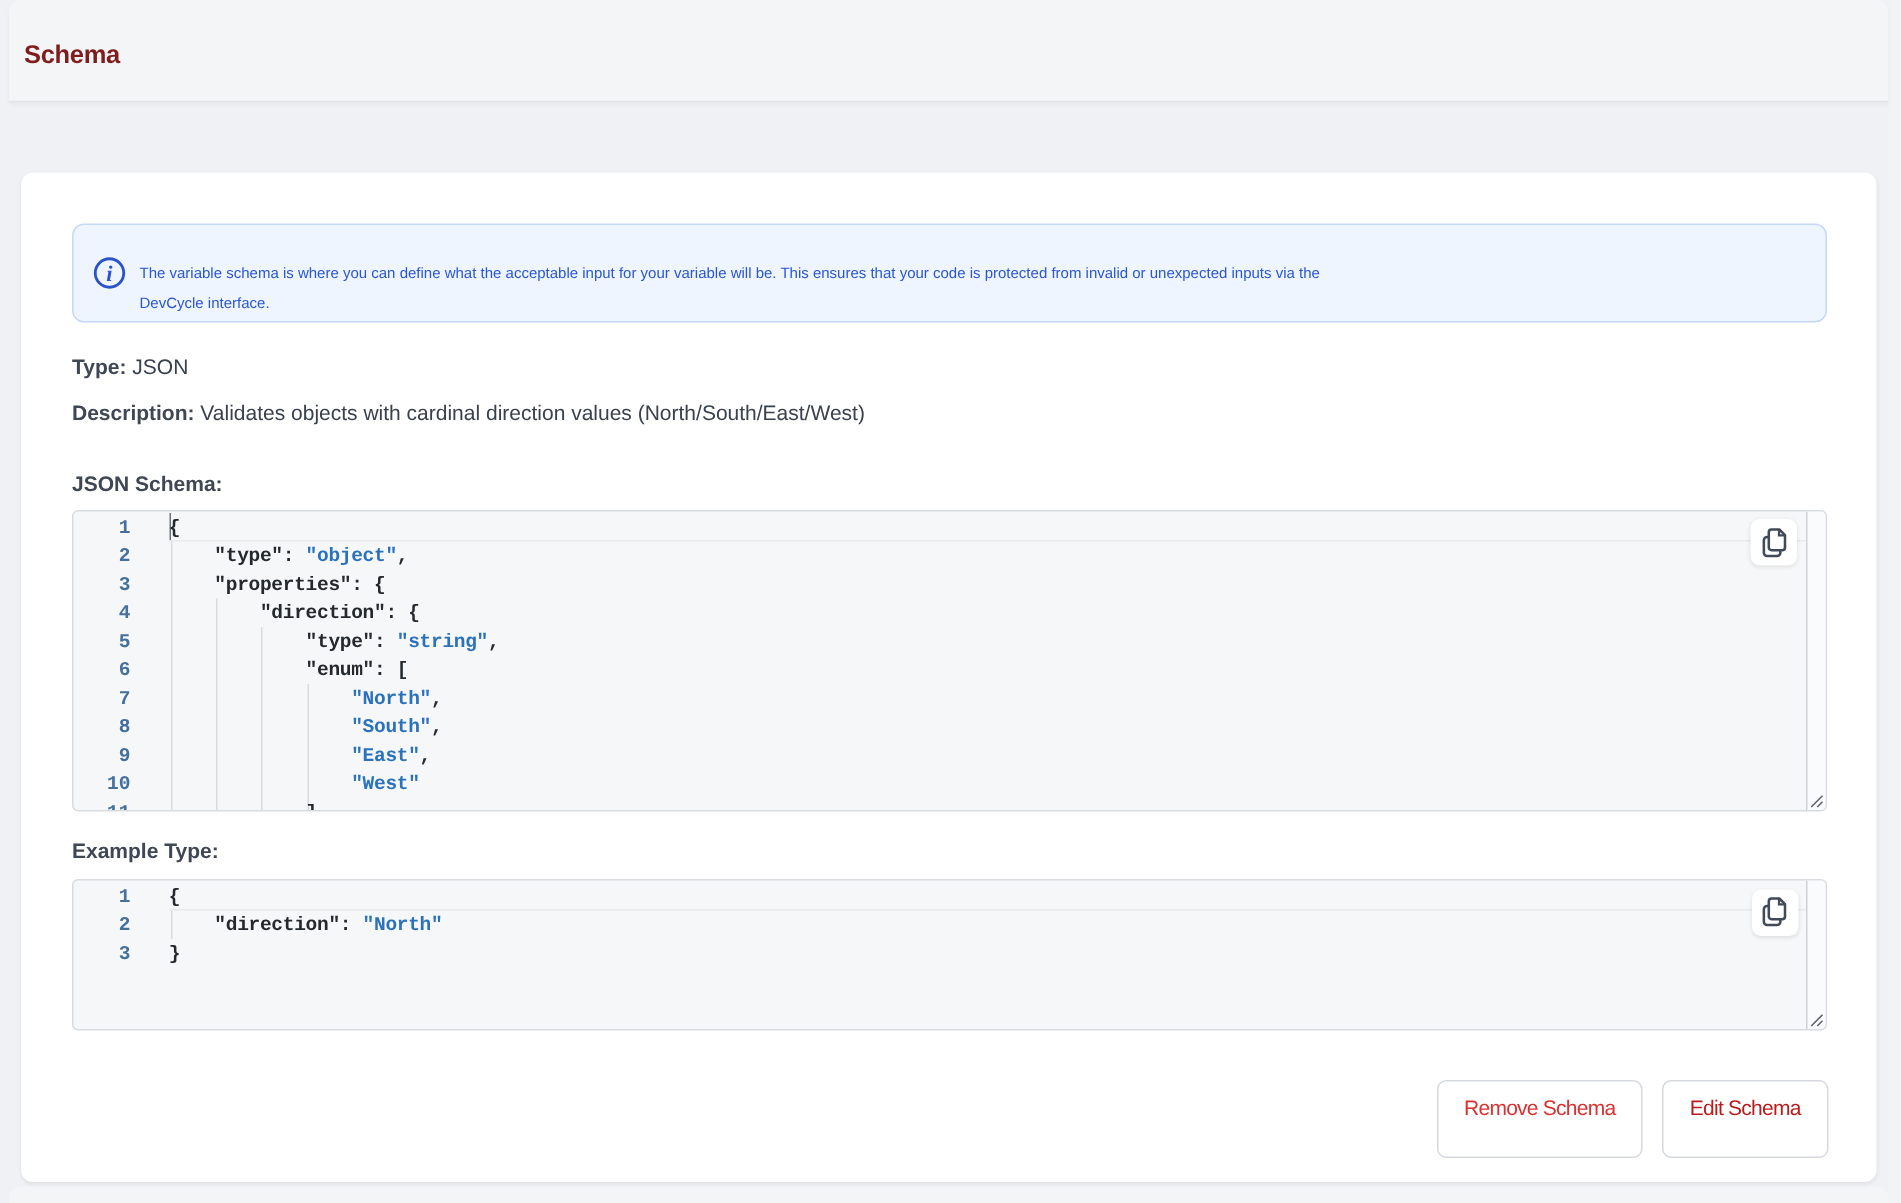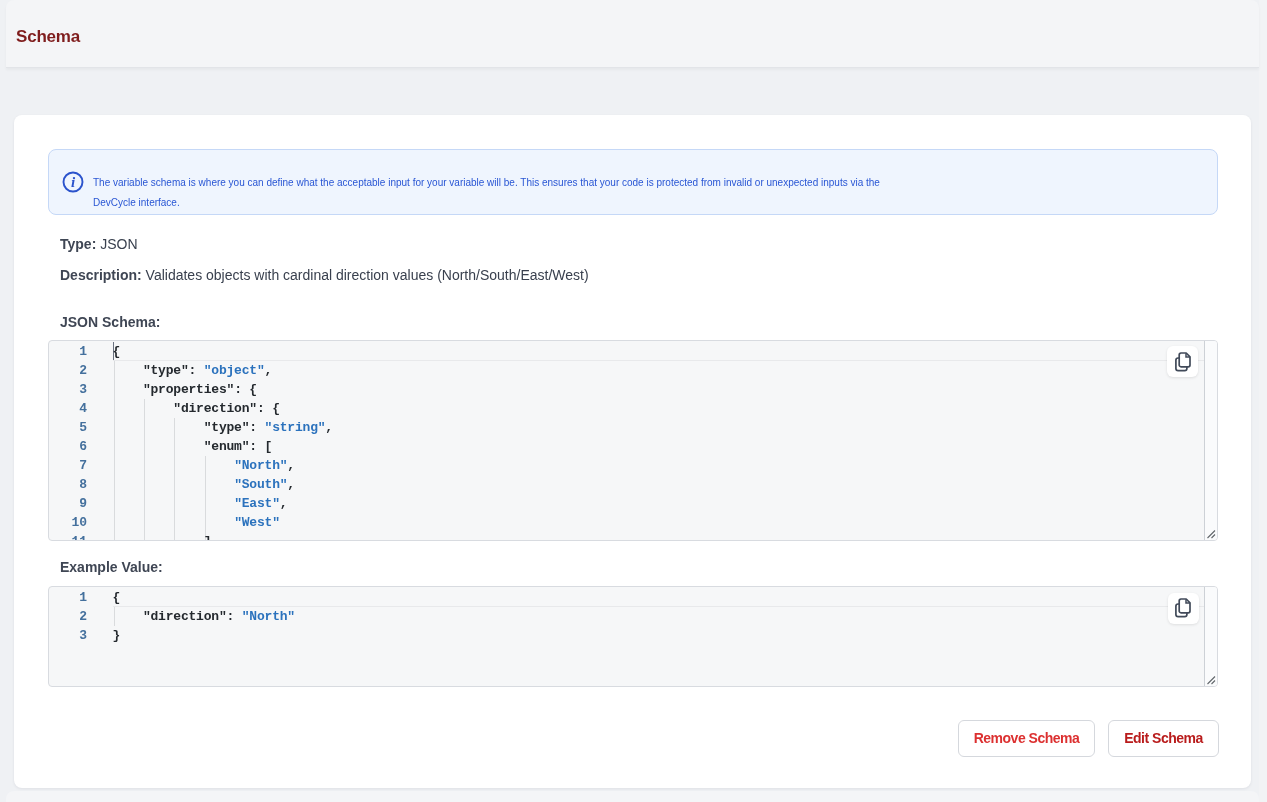--- a/index.html
+++ b/index.html
@@ -6,52 +6,52 @@
 html,body { width:1267px; height:802px; overflow:hidden; }
 body { background:#eff1f4; font-family:"Liberation Sans", sans-serif; position:relative; }
 .abs { position:absolute; }
 .header { left:6px; top:0; width:1253px; height:68px; background:#f4f5f7; border-bottom:1px solid #e2e4e8; box-shadow:0 2px 3px rgba(0,0,0,.04); border-radius:8px 8px 0 0; }
 .hdr-title { left:16px; top:27px; font-size:17px; font-weight:bold; letter-spacing:-0.2px; color:#7f1d1d; }
 .footer { left:6px; top:791px; width:1253px; height:11px; background:#f4f5f7; border-radius:8px 8px 0 0; }
 .card { left:14px; top:115px; width:1237px; height:673px; background:#fff; border-radius:8px; box-shadow:0 1px 3px rgba(20,30,50,.08); }
 .alert { left:48px; top:149px; width:1170px; height:66px; background:#eff5fe; border:1px solid #c5d8f7; border-radius:8px; }
 .alert-text { left:93px; top:162px; width:1120px; font-size:10px; line-height:20px; color:#2956d4;margin-top:11px; }
 .row { font-size:14px; color:#39404e; }
-.lbl { font-weight:bold; color:#3f4654;margin-left:12px; }
+.lbl { font-weight:bold; color:#3f4654; }
 .editor { background:#f6f7f8; border:1px solid #d8dbe0; border-radius:4px; overflow:hidden; }
 .ed-strip { position:absolute; top:0; bottom:0; left:1155px; width:14px; background:#fafbfc; border-left:1px solid #cdd1d6; }
 .gutter { position:absolute; left:0; top:0; width:38px;  font-family:"Liberation Mono", monospace; font-size:13px; line-height:19px; color:#44709d; font-weight:bold; text-align:right; white-space:pre; }
 .code { position:absolute; left:63.5px; top:0; font-family:"Liberation Mono", monospace; font-size:13px; font-weight:bold; line-height:19px; letter-spacing:-0.2px; color:#24292e; white-space:pre; }
 .code .s { color:#2b72bd; }
 .guide { position:absolute; width:1px; background:#d9dbdd; }
 .hline { position:absolute; height:1px; background:#e8e9eb; }
 .caret { position:absolute; width:1px; background:#6b7280; }
 .copybtn { position:absolute; width:31px; height:31px; background:#fff; border-radius:6px; box-shadow:0 1px 3px rgba(0,0,0,.10); }
 .grip { position:absolute; right:1px; bottom:1px; }
-.btn { position:absolute; top:720px; height:37px; background:#fff; border:1px solid #d5d8dd; border-radius:6px; font-size:14px; font-weight:bold; letter-spacing:-0.5px; text-align:center; line-height:34px; }
+.btn { position:absolute; top:720px; height:52px; background:#fff; border:1px solid #d5d8dd; border-radius:6px; font-size:14px; font-weight:normal; letter-spacing:-0.5px; text-align:center; line-height:34px; }
 </style>
 </head>
 <body>
 <div class="abs" style="left:1259px; top:0; width:8px; height:802px; background:#f2f3f5;"></div>
 <div class="abs header"></div>
 <div class="abs hdr-title">Schema</div>
 <div class="abs footer"></div>
 <div class="abs card"></div>
 
 <div class="abs alert"></div>
 <svg class="abs" style="left:62px; top:171px;" width="22" height="22" viewBox="0 0 22 22">
   <circle cx="11" cy="11" r="9.5" fill="none" stroke="#2b53cc" stroke-width="1.9"></circle>
   <text x="11" y="16.2" text-anchor="middle" font-family="Liberation Serif" font-style="italic" font-weight="bold" font-size="15" fill="#2b53cc">i</text>
 </svg>
 <div class="abs alert-text">The variable schema is where you can define what the acceptable input for your variable will be. This ensures that your code is protected from invalid or unexpected inputs via the<br>DevCycle interface.</div>
 
 <div class="abs row" style="left:48px; top:236px;"><span class="lbl">Type:</span>&nbsp;JSON</div>
 <div class="abs row" style="left:48px; top:267px;"><span class="lbl">Description:</span>&nbsp;Validates objects with cardinal direction values (North/South/East/West)</div>
 <div class="abs row" style="left:48px; top:314px;"><span class="lbl">JSON Schema:</span></div>
-<div class="abs row" style="left:48px; top:559px;"><span class="lbl">Example Value:</span></div>
+<div class="abs row" style="left:48px; top:559px;"><span class="lbl">Example Type:</span></div>
 
 <div class="abs editor" style="left:48px; top:340px; width:1170px; height:201px;">
   <div class="hline" style="left:64px; top:19px; width:1091px;"></div>
   <div class="caret" style="left:64px; top:1px; height:18px;"></div>
   <div class="guide" style="left:65px; top:20px; height:179px;"></div>
   <div class="guide" style="left:95px; top:58px; height:141px;"></div>
   <div class="guide" style="left:125px; top:77px; height:122px;"></div>
   <div class="guide" style="left:156px; top:115px; height:84px;"></div>
   <div class="gutter" style="padding-top:1px;">1
 2

